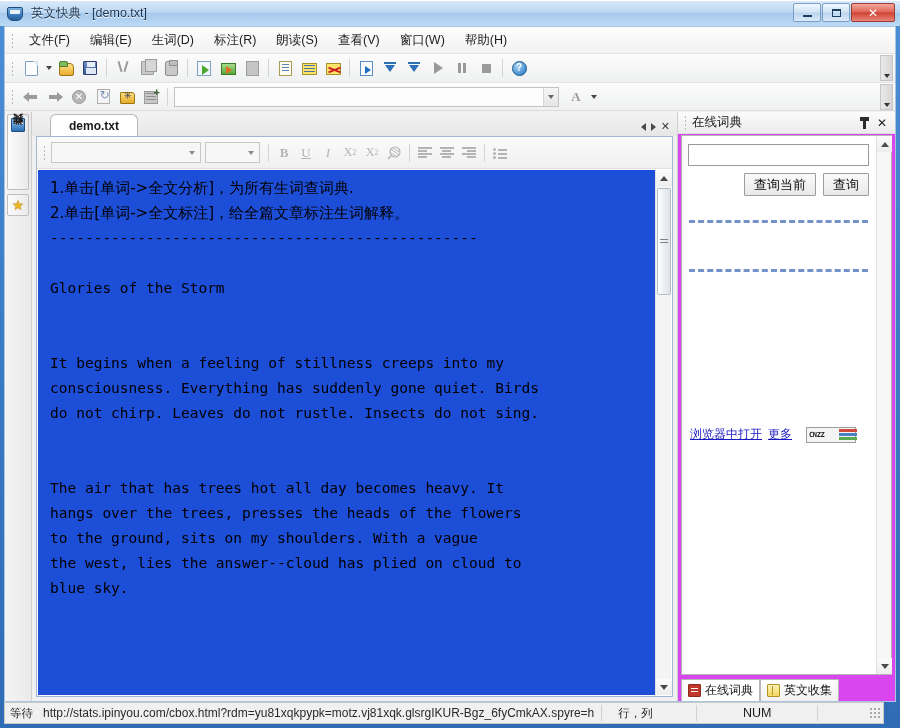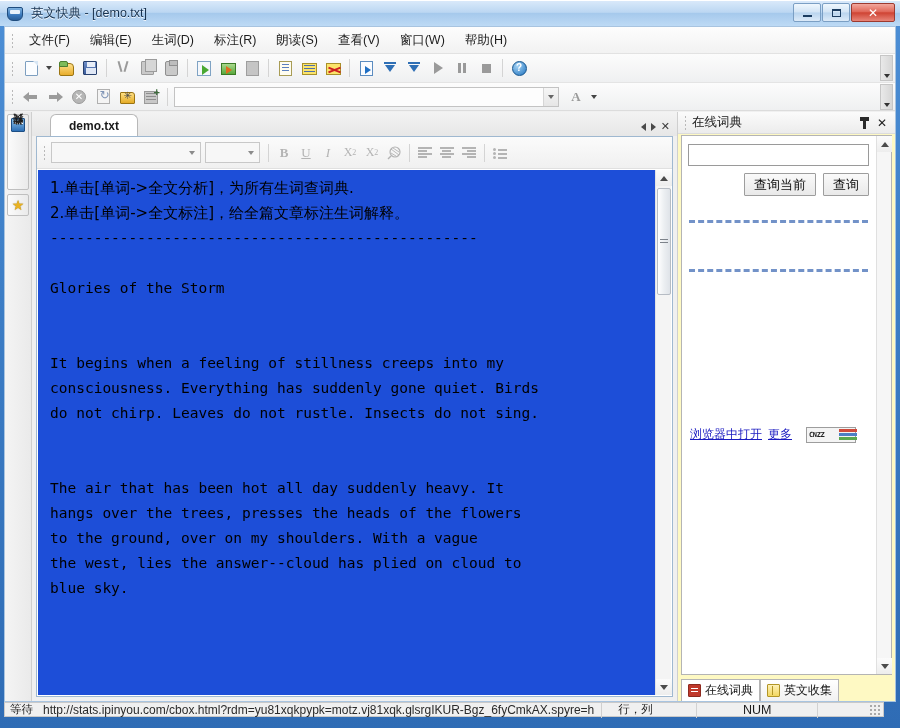--- a/index.html
+++ b/index.html
@@ -359,21 +359,21 @@
     background: linear-gradient(to right,#ffffff,#eceff2,#dfe3e8);
     border: 1px solid #b6bcc4; border-radius: 2px;
     display: flex; align-items: center; justify-content: center;
   }
   .vs-grip { width: 8px; height: 6px;
     background: repeating-linear-gradient(to bottom,#7d838b 0 1px, transparent 1px 3px); }
 
   
   #right-panel {
     position: absolute; right: 0; top: 85px; width: 218px; bottom: 0;
-    background: #fef9c3; border-left: 1px solid #cfcfcf;
+    background: #d946ef; border-left: 1px solid #cfcfcf;
   }
   #rp-caption {
     position: absolute; left: 0; top: 0; right: 0; height: 22px;
     background: linear-gradient(to bottom,#fbfbfb,#ececec);
     display: flex; align-items: center;
     border-bottom: 1px solid #dcdcdc;
   }
   #rp-title { font-size: 12.5px; color: #1a1a1a; }
   .rp-ctrls { margin-left: auto; display: flex; align-items: center; gap: 8px; padding-right: 8px; }
   .pin-ic { position: relative; width: 9px; height: 12px; }
@@ -450,21 +450,21 @@
     border: 1px solid #b29526; border-radius: 1px; position: relative;
   }
   .ic-book-yellow:after { content:""; position:absolute; left:4px; top:1px; bottom:1px; width:1px; background:#b29526; }
 
   
   #statusbar {
     position: absolute; left: 0; bottom: 0; width: 900px; height: 26px;
     display: flex; align-items: center;
   }
   #status-inner {
-    position: absolute; left: 4px; right: 16px; top: 0; height: 15px;
+    position: absolute; left: 4px; right: 16px; top: 0; height: 22px;
     background: #f0f0f0; border: 1px solid #c9c9c9;
     display: flex; align-items: center;
   }
   .st-cell {
     height: 20px; display: flex; align-items: center; padding: 0 5px;
     font-size: 11.5px; color: #1a1a1a; white-space: nowrap; overflow: hidden;
   }
   #st-wait { color: #1a1a1a; font-family:"DejaVu Sans", sans-serif; }
   #st-url {
     color: #2a2a2a; font-size: 12px; font-family: Liberation Sans, sans-serif;
@@ -720,23 +720,23 @@
           <div class="line">-------------------------------------------------</div>
           <div class="line">&nbsp;</div>
           <div class="line">Glories of the Storm</div>
           <div class="line">&nbsp;</div>
           <div class="line">&nbsp;</div>
           <div class="line">It begins when a feeling of stillness creeps into my</div>
           <div class="line">consciousness. Everything has suddenly gone quiet. Birds</div>
           <div class="line">do not chirp. Leaves do not rustle. Insects do not sing.</div>
           <div class="line">&nbsp;</div>
           <div class="line">&nbsp;</div>
-          <div class="line">The air that has been hot all day suddenly heavy. It</div>
+          <div class="line">The air that has trees hot all day becomes heavy. It</div>
           <div class="line">hangs over the trees, presses the heads of the flowers</div>
-          <div class="line">to the ground, over on my shoulders. With a vague</div>
+          <div class="line">to the ground, sits on my shoulders. With a vague</div>
           <div class="line">the west, lies the answer--cloud has plied on cloud to</div>
           <div class="line">blue sky.</div>
           <div class="line">&nbsp;</div>
           <div class="line">&nbsp;</div>
 
         </div>
 
         <div class="vscroll">
           <div class="vs-arrow up">
               <span class="vs-up-tri"></span>

